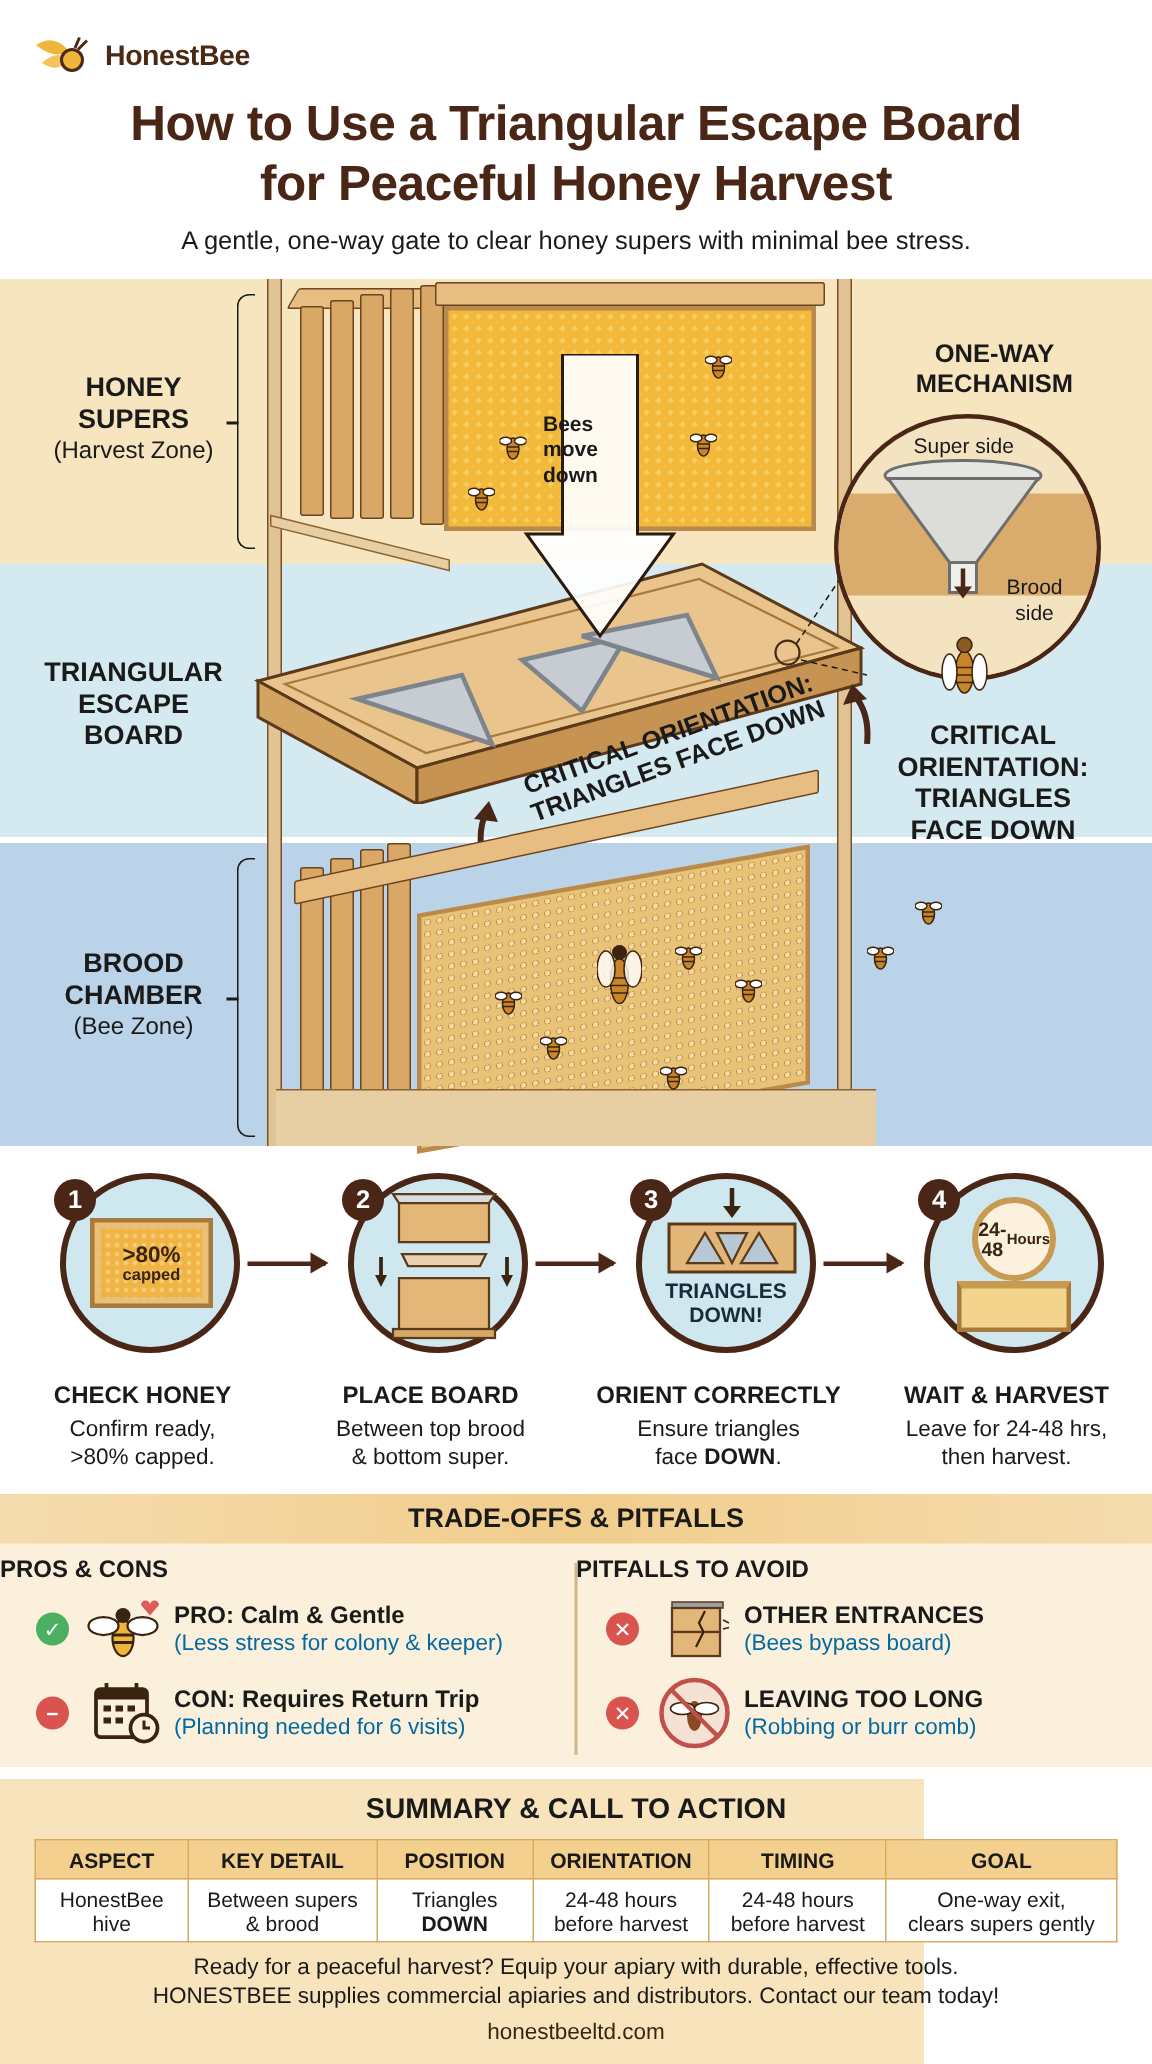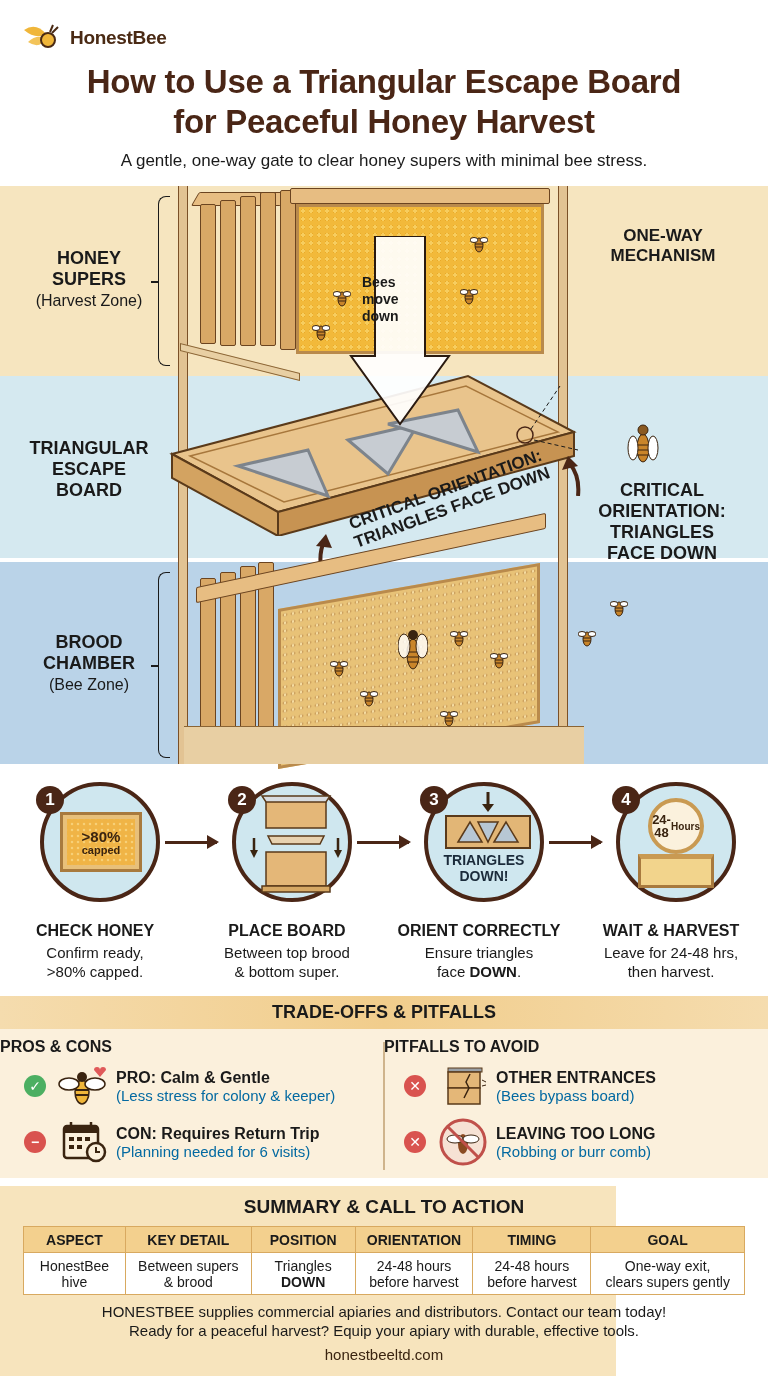--- a/index.html
+++ b/index.html
@@ -252,20 +252,36 @@
   <div class="zone-label" style="top:446px;">
     <div>BROOD</div>
     <div>CHAMBER</div>
     <div class="sub">(Bee Zone)</div>
   </div>
   <div class="brace" style="top:386px; height:186px;"></div>
 
   <div class="mech-title">
     <div>ONE-WAY</div>
     <div>MECHANISM</div>
+  </div>
+  <div class="mech-circle">
+    <div style="position:absolute; left:0; top:50px; width:178px; height:128px; background:#d9ab6c;"></div>
+    <div style="position:absolute; left:0; top:118px; width:178px; height:60px; background:#f4e3c0;"></div>
+    <svg style="position:absolute; left:28px; top:26px;" width="110" height="100" viewBox="0 0 110 100">
+      <ellipse cx="55" cy="12" rx="52" ry="10" fill="#e6e6e2" stroke="#6e6e6e" stroke-width="2"></ellipse>
+      <polygon points="5,14 105,14 64,70 46,70" fill="#dcdcd8" stroke="#6e6e6e" stroke-width="2"></polygon>
+      <rect x="46" y="70" width="18" height="20" fill="#eeeeea" stroke="#6e6e6e" stroke-width="2"></rect>
+      <path d="M55 74 V88" stroke="#4a2616" stroke-width="3"></path>
+      <polygon points="49,86 61,86 55,94" fill="#4a2616"></polygon>
+    </svg>
+    <div class="mech-super">Super side</div>
+    <div class="mech-brood">
+      <div>Brood</div>
+      <div>side</div>
+    </div>
   </div>
   <svg style="position:absolute; left:626px; top:232px;" width="34" height="52" viewBox="0 0 34 52">
       <ellipse cx="17" cy="30" rx="6" ry="14" fill="#c9852a" stroke="#3a2410"></ellipse>
       <path d="M11 27h12M11 32h12M11 37h12" stroke="#3a2410"></path>
       <circle cx="17" cy="12" r="5" fill="#8a5a22" stroke="#3a2410"></circle>
       <ellipse cx="7" cy="30" rx="5" ry="12" fill="#fff" stroke="#3a2410"></ellipse>
       <ellipse cx="27" cy="30" rx="5" ry="12" fill="#fff" stroke="#3a2410"></ellipse>
     </svg>
 
   <div class="crit-right">
@@ -479,16 +495,16 @@
           </td>
       <td>
             <div>One-way exit,</div>
             <div>clears supers gently</div>
           </td>
     </tr>
   </tbody>
     </table>
 </div>
 <div class="cta">
+  <div>Ready for a peaceful harvest? Equip your apiary with durable, effective tools.</div>
   <div>HONESTBEE supplies commercial apiaries and distributors. Contact our team today!</div>
-  <div>Ready for a peaceful harvest? Equip your apiary with durable, effective tools.</div>
 </div>
 <div class="cta-url">honestbeeltd.com</div>
 
 </body></html>

